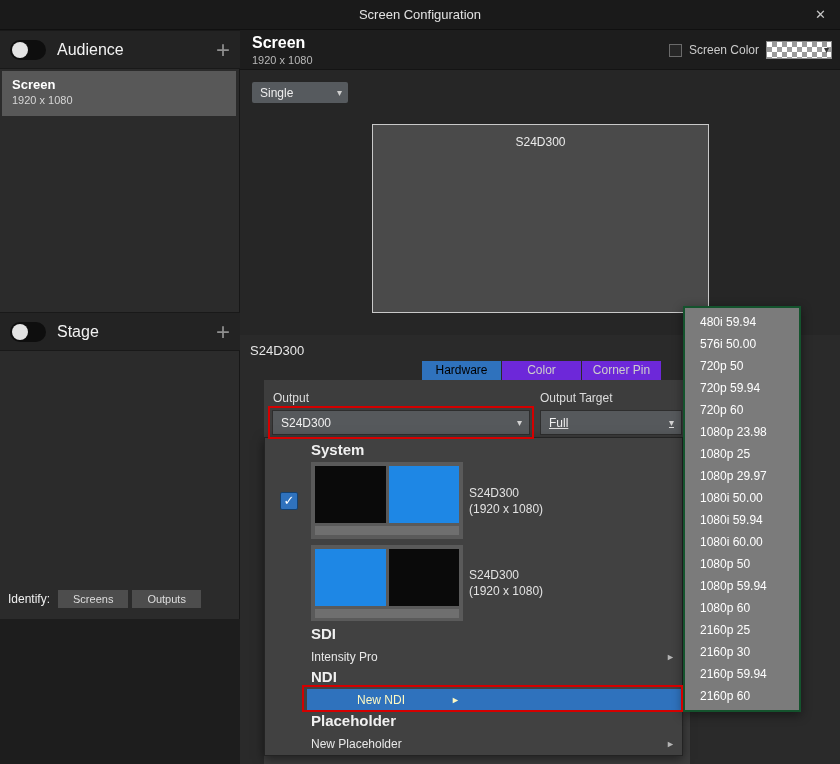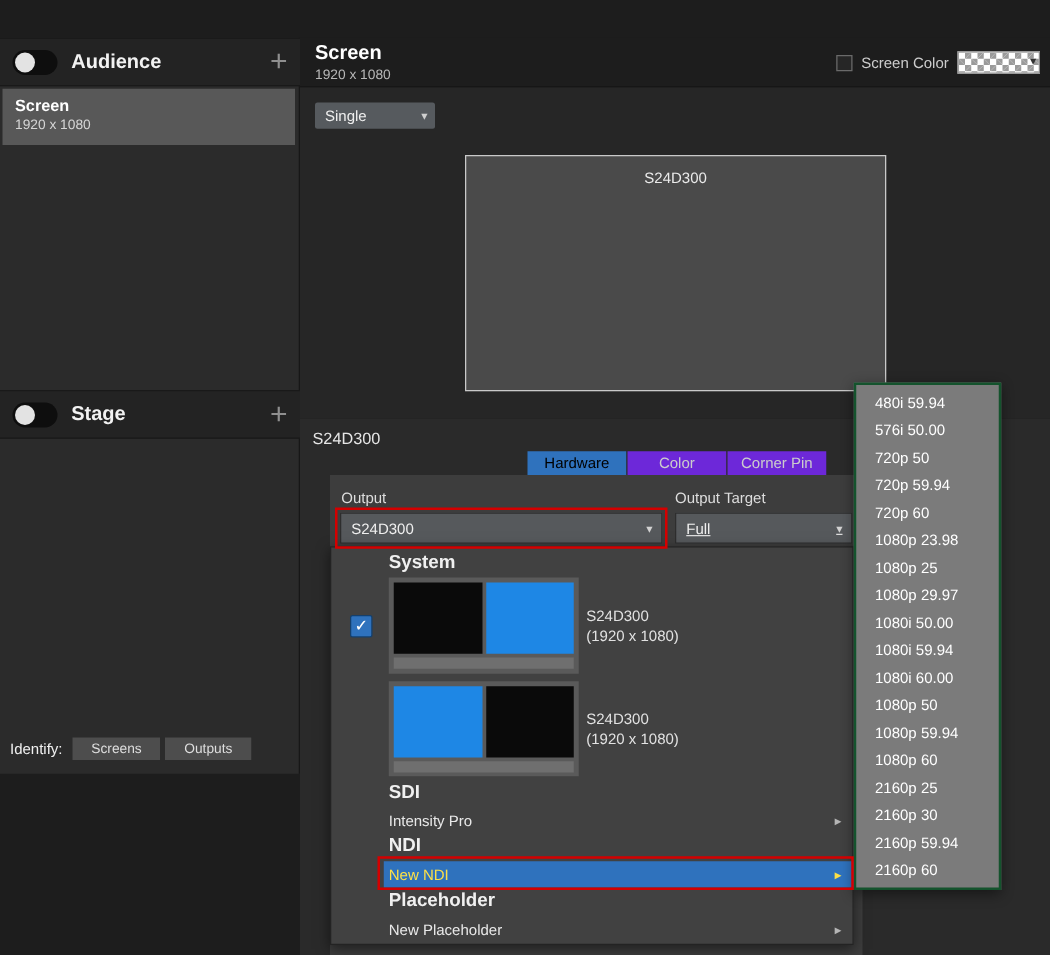--- a/index.html
+++ b/index.html
@@ -10,21 +10,21 @@
   
   .titlebar { position:absolute; left:0; top:0; width:840px; height:30px; background:#1a1a1a; border-bottom:1px solid #101010; }
   .titlebar .title { position:absolute; left:0; right:0; top:0; line-height:30px; text-align:center; font-size:13px; color:#e2e2e2; }
   .titlebar .close { position:absolute; right:14px; top:0; line-height:30px; font-size:13px; color:#c8c8c8; cursor:pointer; }
 
   
   .sidebar { position:absolute; left:0; top:30px; width:240px; height:589px; background:#2b2b2b; border-right:1px solid #171717; }
   .side-header { position:absolute; left:0; width:240px; height:39px; background:#232323; border-bottom:1px solid #191919; border-top:1px solid #191919; display:flex; align-items:center; padding:0 10px; }
   .toggle { width:36px; height:20px; border-radius:10px; background:#0e0e0e; display:inline-flex; align-items:center; padding:2px; cursor:pointer; flex:0 0 auto; }
   .knob { width:16px; height:16px; border-radius:50%; background:#e3e3e3; }
-  .side-title { margin-left:11px; font-size:16px; font-weight:bold; color:#f2f2f2; }
+  .side-title { margin-left:11px; font-size:16px; font-weight:normal; color:#f2f2f2; }
   .plus { margin-left:auto; font-size:24px; font-weight:300; color:#8f8f8f; line-height:20px; cursor:pointer; }
   .screen-item { position:absolute; left:2px; top:41px; width:234px; height:45px; background:#585858; padding:6px 10px; cursor:pointer; }
   .si-title { font-size:13px; font-weight:bold; color:#ffffff; }
   .si-sub { font-size:11px; color:#d6d6d6; margin-top:2px; }
   .identify-row { position:absolute; left:8px; top:560px; display:flex; align-items:center; gap:4px; }
   .identify-label { font-size:12px; color:#f0f0f0; margin-right:4px; }
   .id-btn { background:#4d4d4d; color:#dedede; font-size:11px; padding:3px 15px; cursor:pointer; }
 
   
   .main-header { position:absolute; left:240px; top:30px; width:600px; height:40px; background:#1d1d1d; border-bottom:1px solid #141414; }
@@ -72,36 +72,40 @@
   .thumb-screens { display:flex; gap:3px; height:57px; }
   .half { flex:1; }
   .half.black { background:#0a0a0a; }
   .half.blue { background:var(--thumb-blue,#1e87e5); }
   .thumb-bar { height:9px; background:#6f6f6f; margin-top:3px; }
   .sys-label { position:absolute; left:158px; top:50%; transform:translateY(-50%); font-size:12px; color:#e2e2e2; line-height:16px; }
   .menu-item { position:absolute; left:42px; width:376px; height:20px; display:flex; align-items:center; padding:0 8px 0 4px; cursor:pointer; }
   .menu-item .mi-label { font-size:12px; color:#e8e8e8; }
   .menu-item .arrow { margin-left:auto; font-size:9px; color:#b5b5b5; }
   .menu-item.highlight { background:var(--accent-blue,#2f72bd); height:21px; }
-  .menu-item.highlight .mi-label, .menu-item.highlight .arrow { color:#fde047; }
+  .menu-item.highlight .mi-label, .menu-item.highlight .arrow { color:#fef9c3;margin-left:46px; }
 
   
   .submenu { position:absolute; left:683px; top:306px; width:118px; background:#7b7b7b; border:2px solid #14532d; padding:3px 0; box-shadow:0 3px 10px rgba(0,0,0,.45); z-index:6; }
   .submenu-item { height:22px; line-height:22px; padding-left:15px; font-size:12px; color:#ffffff; cursor:pointer; }
 
   
   .annotation { position:absolute; border:2px solid var(--annotation-red,#d40000); z-index:10; pointer-events:none; }
   .a1 { left:268px; top:406px; width:266px; height:33px; }
   .a2 { left:302px; top:685px; width:381px; height:27px; }
 </style>
 </head>
 <body>
 
 <div class="app">
 
+  <div class="titlebar">
+    <span class="title">Screen Configuration</span>
+    <span class="close">✕</span>
+  </div>
 
   <div class="sidebar">
     <div class="side-header" style="top:0;">
       <span class="toggle">
           <span class="knob"></span>
         </span>
       <span class="side-title">Audience</span>
       <span class="plus">+</span>
     </div>
     <div class="screen-item">

